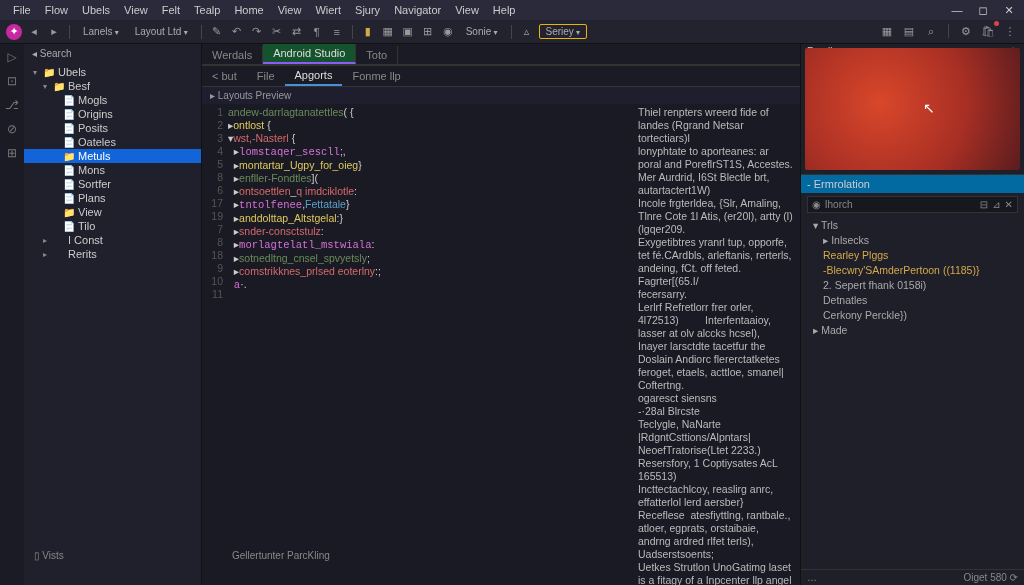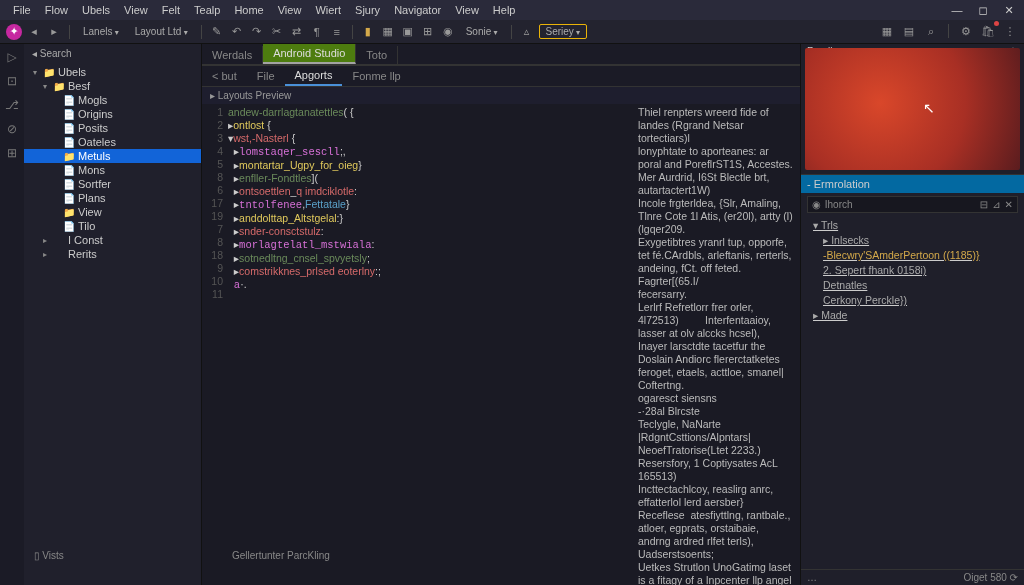--- a/index.html
+++ b/index.html
@@ -20,21 +20,21 @@
 .sidebar { width: 178px; background: #20202c; border-right: 1px solid #111; }
 .search-hdr { padding: 4px 8px; color: #aaa; font-size: 10px; }
 .tree { padding: 2px 0; }
 .tree-item { display: flex; align-items: center; padding: 1px 4px; gap: 3px; font-size: 11px; }
 .tree-item.sel { background: #1264d8; color: #fff; }
 .tree-caret { width: 10px; text-align: center; font-size: 8px; color: #888; }
 .tree-ico { width: 12px; font-size: 10px; }
 .editor-col { flex: 1; display: flex; flex-direction: column; }
 .edtabs { height: 22px; background: #1b1b26; display: flex; align-items: flex-end; border-bottom: 1px solid #333; }
 .edtab { padding: 3px 10px; font-size: 11px; color: #888; border-right: 1px solid #333; }
-.edtab.active { background: #4d7c0f; color: #ddd; border-bottom: 2px solid #a3a3a3; }
+.edtab.active { background: #14532d; color: #ddd; border-bottom: 2px solid #8b5cf6; }
 .code-area { display: flex; height: 300px; background: #1e1e2a; overflow: hidden; position: relative; font-family: 'Consolas', monospace; font-size: 11px; }
 .kw { color: #d670d6; font-family: Liberation Mono, monospace; }
 .fn { color: #e0c95c; }
 .com { color: #6a8a5a; }
 .ty { color: #5aa0c8; }
 .red { color: #d66a6a; }
 .bottom-tabs { height: 22px; background: #1b1b26; display: flex; align-items: center; border-top: 1px solid #333; border-bottom: 1px solid #333; }
 .btab { padding: 3px 10px; font-size: 11px; color: #888; }
 .btab.active { color: #ddd; border-bottom: 2px solid #4a90d9; }
 .bottom-panel { flex: 1; display: flex; background: #1a1a24; font-family: 'Consolas', monospace; font-size: 10.5px; overflow: hidden; }
@@ -43,21 +43,21 @@
 .bp-gutter { width: 26px; text-align: right; color: #555; padding: 2px 5px 2px 0; line-height: 13px; }
 .bp-lines { padding: 2px 0; line-height: 13px; white-space: pre; }
 .bp-out { flex: 1; padding: 2px 6px; line-height: 13px; color: #bbb; white-space: pre-wrap; }
 .right-panel { width: 224px; background: #1f1f2a; border-left: 1px solid #111; display: flex; flex-direction: column; }
 .preview { height: 130px; position: relative; overflow: hidden; }
 .preview-bg { position: absolute; inset: 4px; background: radial-gradient(circle at 35% 45%, #d9472a 0%, #a82f24 55%, #5a1c1e 100%); border-radius: 2px; }
 .preview-hdr { position: absolute; top: 2px; left: 6px; font-size: 10px; color: #ccc; }
 .cursor { position: absolute; top: 56px; left: 122px; color: #fff; font-size: 14px; }
 .insp-hdr { padding: 3px 6px; font-size: 11px; color: #ccc; border-top: 1px solid #333; background: #0369a1; }
 .insp-search { margin: 3px 6px; padding: 2px 4px; background: #17171f; border: 1px solid #333; font-size: 10px; color: #888; display: flex; gap: 4px; }
-.insp-body { flex: 1; padding: 2px 4px; font-size: 10.5px; line-height: 15px; overflow: hidden; text-decoration: underline; }
+.insp-body { flex: 1; padding: 2px 4px; font-size: 10.5px; line-height: 15px; overflow: hidden; }
 .insp-item { padding: 0 8px; color: #aaa; }
 .insp-item.gold { color: #d4a94a; }
 .insp-ftr { padding: 2px 6px; font-size: 10px; color: #888; border-top: 1px solid #333; display: flex; justify-content: space-between; }
 .vists { position: absolute; left: 28px; bottom: 22px; font-size: 10px; color: #888; padding: 2px 6px; }
 .gel { position: absolute; left: 226px; bottom: 22px; font-size: 10px; color: #888; padding: 2px 6px; }
 </style>
 </head>
 <body>
 
 <div class="topbar">
@@ -259,20 +259,21 @@
     <div class="insp-search">
       <span>◉</span>
       <span style="flex:1">Ihorch</span>
       <span>⊟</span>
       <span>⊿</span>
       <span>✕</span>
     </div>
     <div class="insp-body" id="insp">
         <div class="insp-item" style="padding-left:8px">▾ Trls</div>
         <div class="insp-item" style="padding-left:18px">▸ Inlsecks</div>
+        <div class="insp-item gold" style="padding-left:18px">Rearley Plggs</div>
         <div class="insp-item gold" style="padding-left:18px">-Blecwry'SAmderPertoon ((1185)}</div>
         <div class="insp-item" style="padding-left:18px">2. Sepert fhank 0158i)</div>
         <div class="insp-item" style="padding-left:18px">Detnatles</div>
         <div class="insp-item" style="padding-left:18px">Cerkony Perckle})</div>
         <div class="insp-item" style="padding-left:8px">▸ Made</div>
       </div>
     <div class="insp-ftr">
       <span>…</span>
       <span>Oiget 580 ⟳</span>
     </div>

